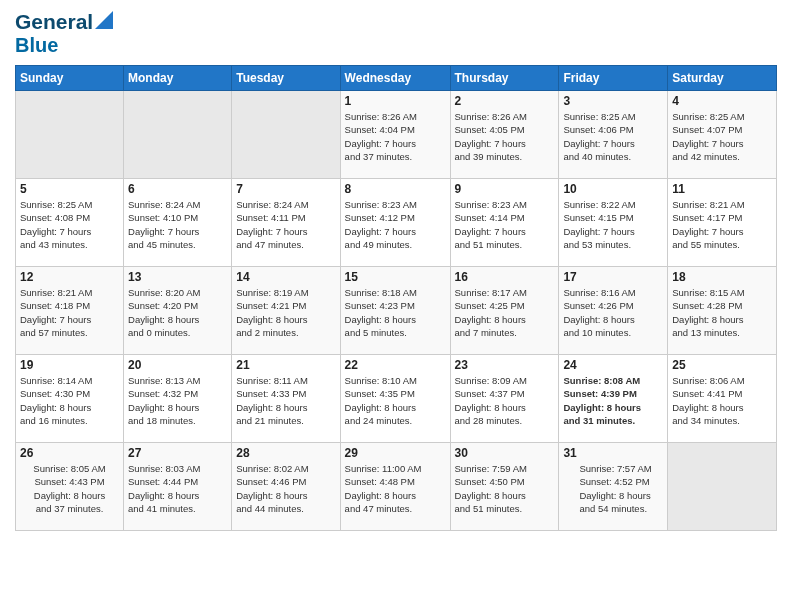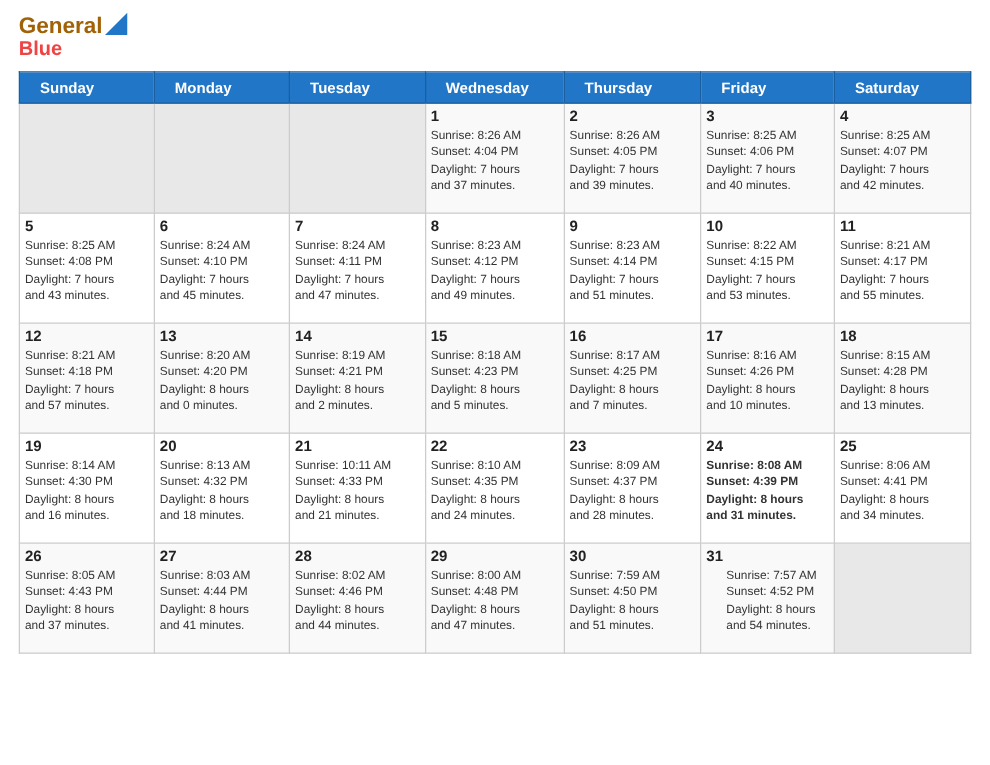--- a/index.html
+++ b/index.html
@@ -41,21 +41,21 @@
       color: #444;
     }
     .calendar {
       width: 100%;
       border-collapse: collapse;
       font-size: 10px;
     }
     .calendar thead tr th {
       background: #2176c7;
       color: #fff;
-      padding: 5px 16px;
+      padding: 5px 4px;
       text-align: left;
       font-size: 12px;
       font-weight: bold;
       border: 1px solid #1a5fa0;
     }
     .calendar tbody tr td {
       border: 1px solid #ccc;
       vertical-align: top;
       padding: 3px 4px;
       width: 113px;
@@ -82,27 +82,27 @@
     }
   </style>
 </head>
 <body>
 
 <div class="page">
   <div class="header">
     <div class="logo">
       <div>
         <div style="display:flex;align-items:center;">
-          <span class="logo-general" style="font-size:18px;font-weight:bold;color:#a16207;">General</span>
+          <span class="logo-general" style="font-size:21px;font-weight:bold;color:#0c4a6e;">General</span>
           <svg width="18" height="18" viewBox="0 0 18 18" style="margin-left:2px;margin-top:-4px;">
             <polygon points="0,18 18,0 18,18" fill="#2176c7"></polygon>
           </svg>
         </div>
         <div>
-          <span class="logo-blue" style="font-size:16px;font-weight:bold;color:#ef4444;">Blue</span>
+          <span class="logo-blue" style="font-size:20px;font-weight:bold;color:#0369a1;">Blue</span>
         </div>
       </div>
     </div>
   </div>
 
   <table class="calendar">
     <thead>
       <tr>
       <th>Sunday</th>
           <th>Monday</th>
@@ -259,21 +259,21 @@
           </td>
           <td>
             <span class="day-number">20</span>
             <div class="day-detail" style="white-space: pre-line;">Sunrise: 8:13 AM
 Sunset: 4:32 PM
 Daylight: 8 hours
 and 18 minutes.</div>
           </td>
           <td>
             <span class="day-number">21</span>
-            <div class="day-detail" style="white-space: pre-line;">Sunrise: 10:11 AM
+            <div class="day-detail" style="white-space: pre-line;">Sunrise: 8:11 AM
 Sunset: 4:33 PM
 Daylight: 8 hours
 and 21 minutes.</div>
           </td>
           <td>
             <span class="day-number">22</span>
             <div class="day-detail" style="white-space: pre-line;">Sunrise: 8:10 AM
 Sunset: 4:35 PM
 Daylight: 8 hours
 and 24 minutes.</div>
@@ -296,42 +296,42 @@
             <span class="day-number">25</span>
             <div class="day-detail" style="white-space: pre-line;">Sunrise: 8:06 AM
 Sunset: 4:41 PM
 Daylight: 8 hours
 and 34 minutes.</div>
           </td>
         </tr>
         <tr>
           <td>
             <span class="day-number">26</span>
-            <div class="day-detail" style="white-space: pre-line;">Sunrise: 8:05 AM
+            <div class="day-detail" style="white-space: pre-line; text-align: center;">Sunrise: 8:05 AM
 Sunset: 4:43 PM
 Daylight: 8 hours
 and 37 minutes.</div>
           </td>
           <td>
             <span class="day-number">27</span>
             <div class="day-detail" style="white-space: pre-line;">Sunrise: 8:03 AM
 Sunset: 4:44 PM
 Daylight: 8 hours
 and 41 minutes.</div>
           </td>
           <td>
             <span class="day-number">28</span>
             <div class="day-detail" style="white-space: pre-line;">Sunrise: 8:02 AM
 Sunset: 4:46 PM
 Daylight: 8 hours
 and 44 minutes.</div>
           </td>
           <td>
             <span class="day-number">29</span>
-            <div class="day-detail" style="white-space: pre-line;">Sunrise: 8:00 AM
+            <div class="day-detail" style="white-space: pre-line;">Sunrise: 11:00 AM
 Sunset: 4:48 PM
 Daylight: 8 hours
 and 47 minutes.</div>
           </td>
           <td>
             <span class="day-number">30</span>
             <div class="day-detail" style="white-space: pre-line;">Sunrise: 7:59 AM
 Sunset: 4:50 PM
 Daylight: 8 hours
 and 51 minutes.</div>

